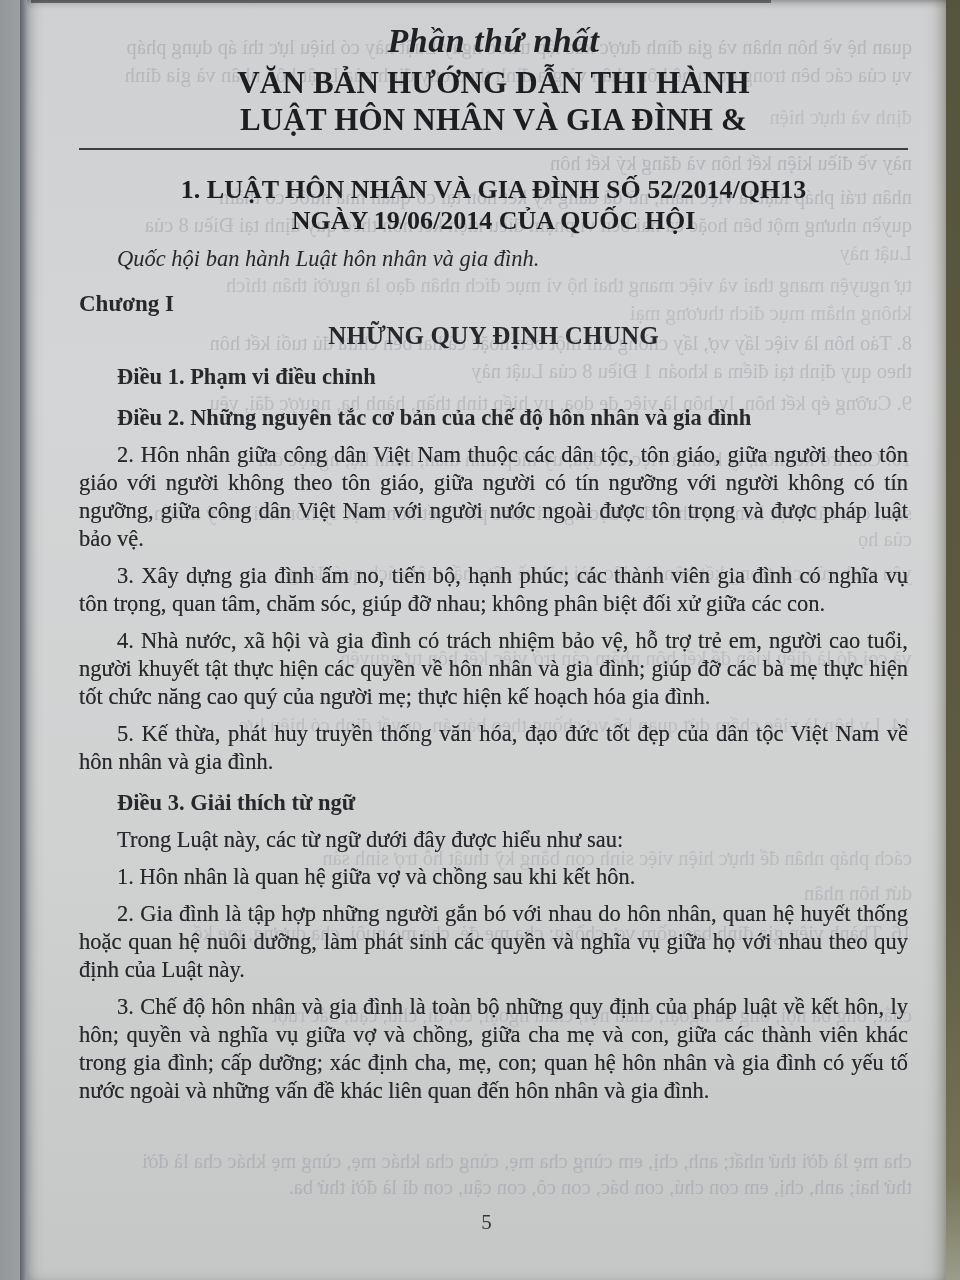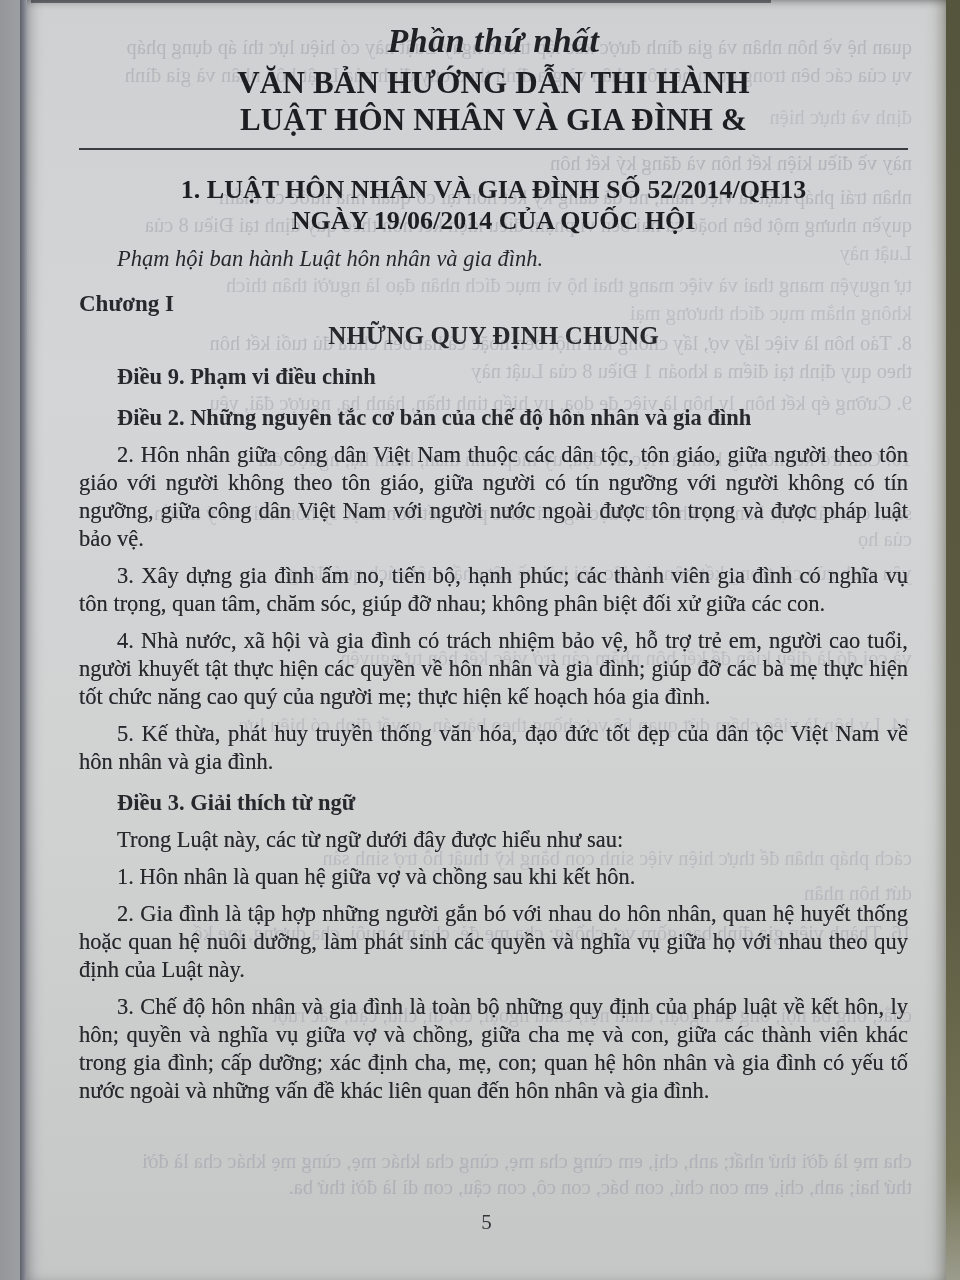--- a/index.html
+++ b/index.html
@@ -85,25 +85,25 @@
       <div class="part-title">Phần thứ nhất</div>
       <div class="book-title-block">
         <div class="book-title-line">VĂN BẢN HƯỚNG DẪN THI HÀNH</div>
         <div class="book-title-line">LUẬT HÔN NHÂN VÀ GIA ĐÌNH &amp;</div>
       </div>
       <hr class="rule">
       <div class="doc-title-block">
         <div class="doc-title-line">1. LUẬT HÔN NHÂN VÀ GIA ĐÌNH SỐ 52/2014/QH13</div>
         <div class="doc-title-line">NGÀY 19/06/2014 CỦA QUỐC HỘI</div>
       </div>
-      <p class="preamble">Phạm hội ban hành Luật hôn nhân và gia đình.</p>
+      <p class="preamble">Quốc hội ban hành Luật hôn nhân và gia đình.</p>
       <div class="chapter-number">Chương I</div>
       <div class="chapter-title">NHỮNG QUY ĐỊNH CHUNG</div>
       <section>
-          <div class="article-heading">Điều 9. Phạm vi điều chỉnh</div>
+          <div class="article-heading">Điều 1. Phạm vi điều chỉnh</div>
           <div class="article-heading">Điều 2. Những nguyên tắc cơ bản của chế độ hôn nhân và gia đình</div>
           <p class="para">2. Hôn nhân giữa công dân Việt Nam thuộc các dân tộc, tôn giáo, giữa người theo tôn giáo với người không theo tôn giáo, giữa người có tín ngưỡng với người không có tín ngưỡng, giữa công dân Việt Nam với người nước ngoài được tôn trọng và được pháp luật bảo vệ.</p>
           <p class="para">3. Xây dựng gia đình ấm no, tiến bộ, hạnh phúc; các thành viên gia đình có nghĩa vụ tôn trọng, quan tâm, chăm sóc, giúp đỡ nhau; không phân biệt đối xử giữa các con.</p>
           <p class="para">4. Nhà nước, xã hội và gia đình có trách nhiệm bảo vệ, hỗ trợ trẻ em, người cao tuổi, người khuyết tật thực hiện các quyền về hôn nhân và gia đình; giúp đỡ các bà mẹ thực hiện tốt chức năng cao quý của người mẹ; thực hiện kế hoạch hóa gia đình.</p>
           <p class="para">5. Kế thừa, phát huy truyền thống văn hóa, đạo đức tốt đẹp của dân tộc Việt Nam về hôn nhân và gia đình.</p>
           <div class="article-heading">Điều 3. Giải thích từ ngữ</div>
           <p class="para">Trong Luật này, các từ ngữ dưới đây được hiểu như sau:</p>
           <p class="para">1. Hôn nhân là quan hệ giữa vợ và chồng sau khi kết hôn.</p>
           <p class="para">2. Gia đình là tập hợp những người gắn bó với nhau do hôn nhân, quan hệ huyết thống hoặc quan hệ nuôi dưỡng, làm phát sinh các quyền và nghĩa vụ giữa họ với nhau theo quy định của Luật này.</p>
           <p class="para">3. Chế độ hôn nhân và gia đình là toàn bộ những quy định của pháp luật về kết hôn, ly hôn; quyền và nghĩa vụ giữa vợ và chồng, giữa cha mẹ và con, giữa các thành viên khác trong gia đình; cấp dưỡng; xác định cha, mẹ, con; quan hệ hôn nhân và gia đình có yếu tố nước ngoài và những vấn đề khác liên quan đến hôn nhân và gia đình.</p>

